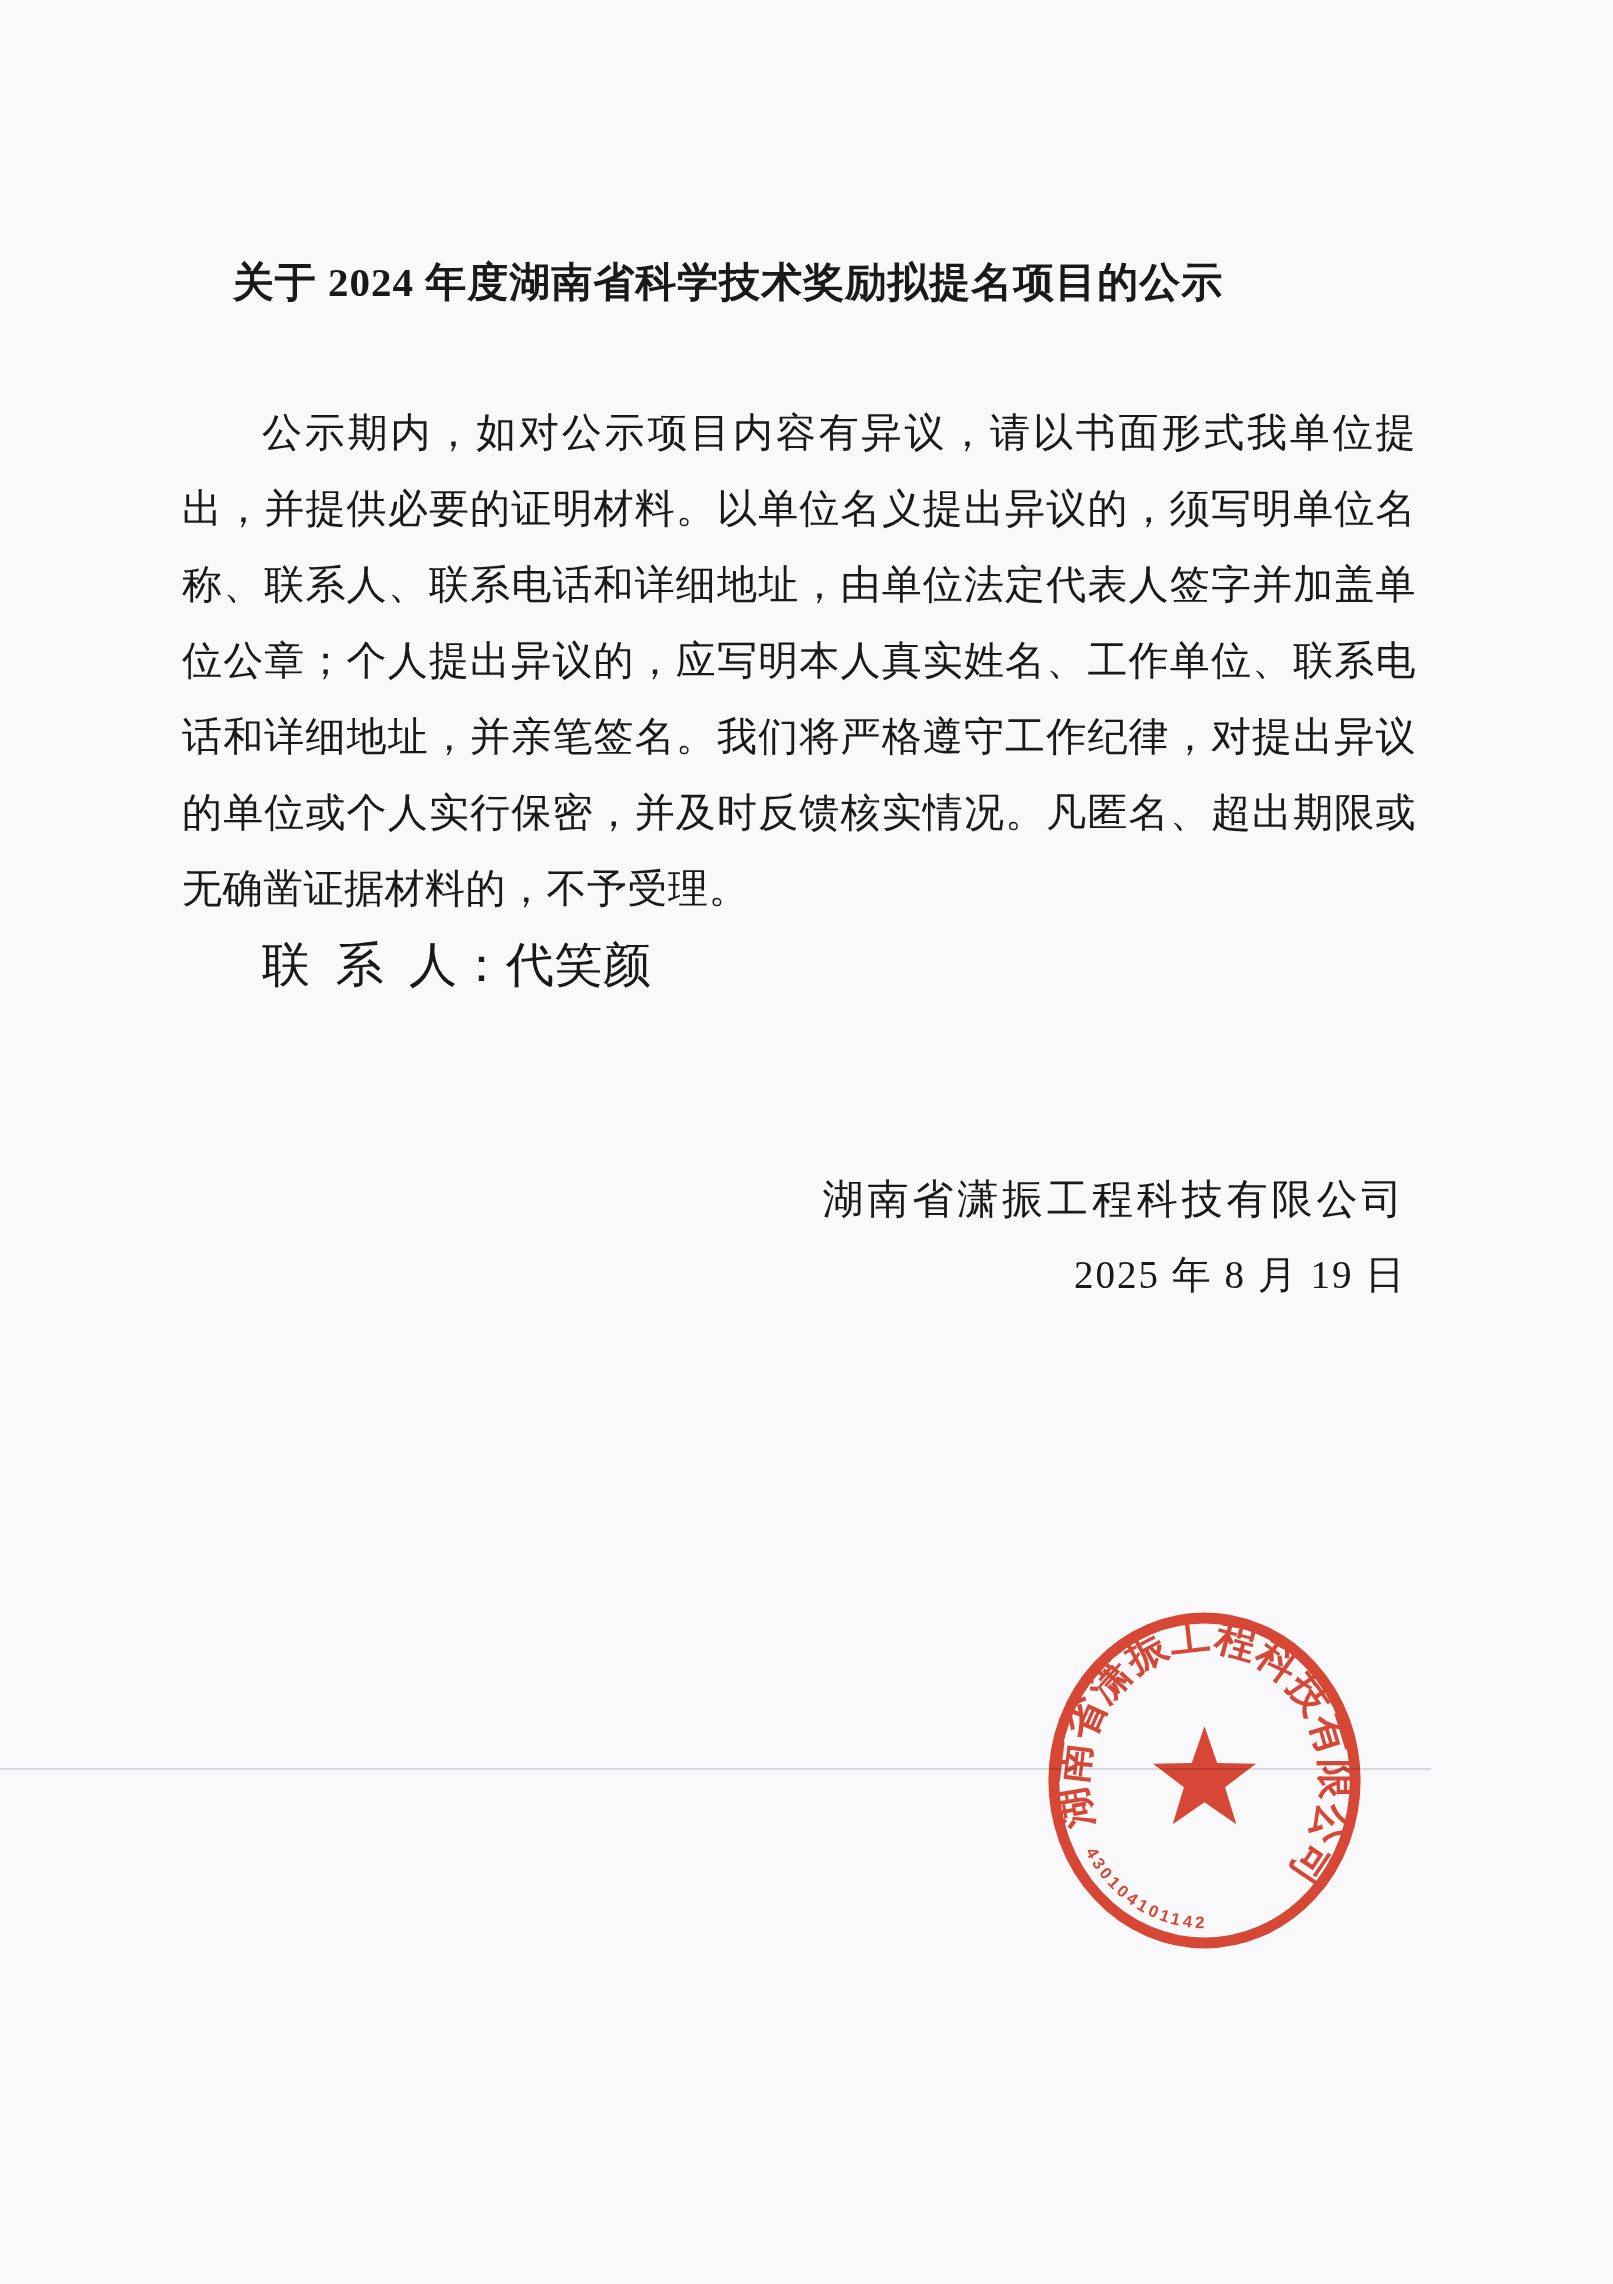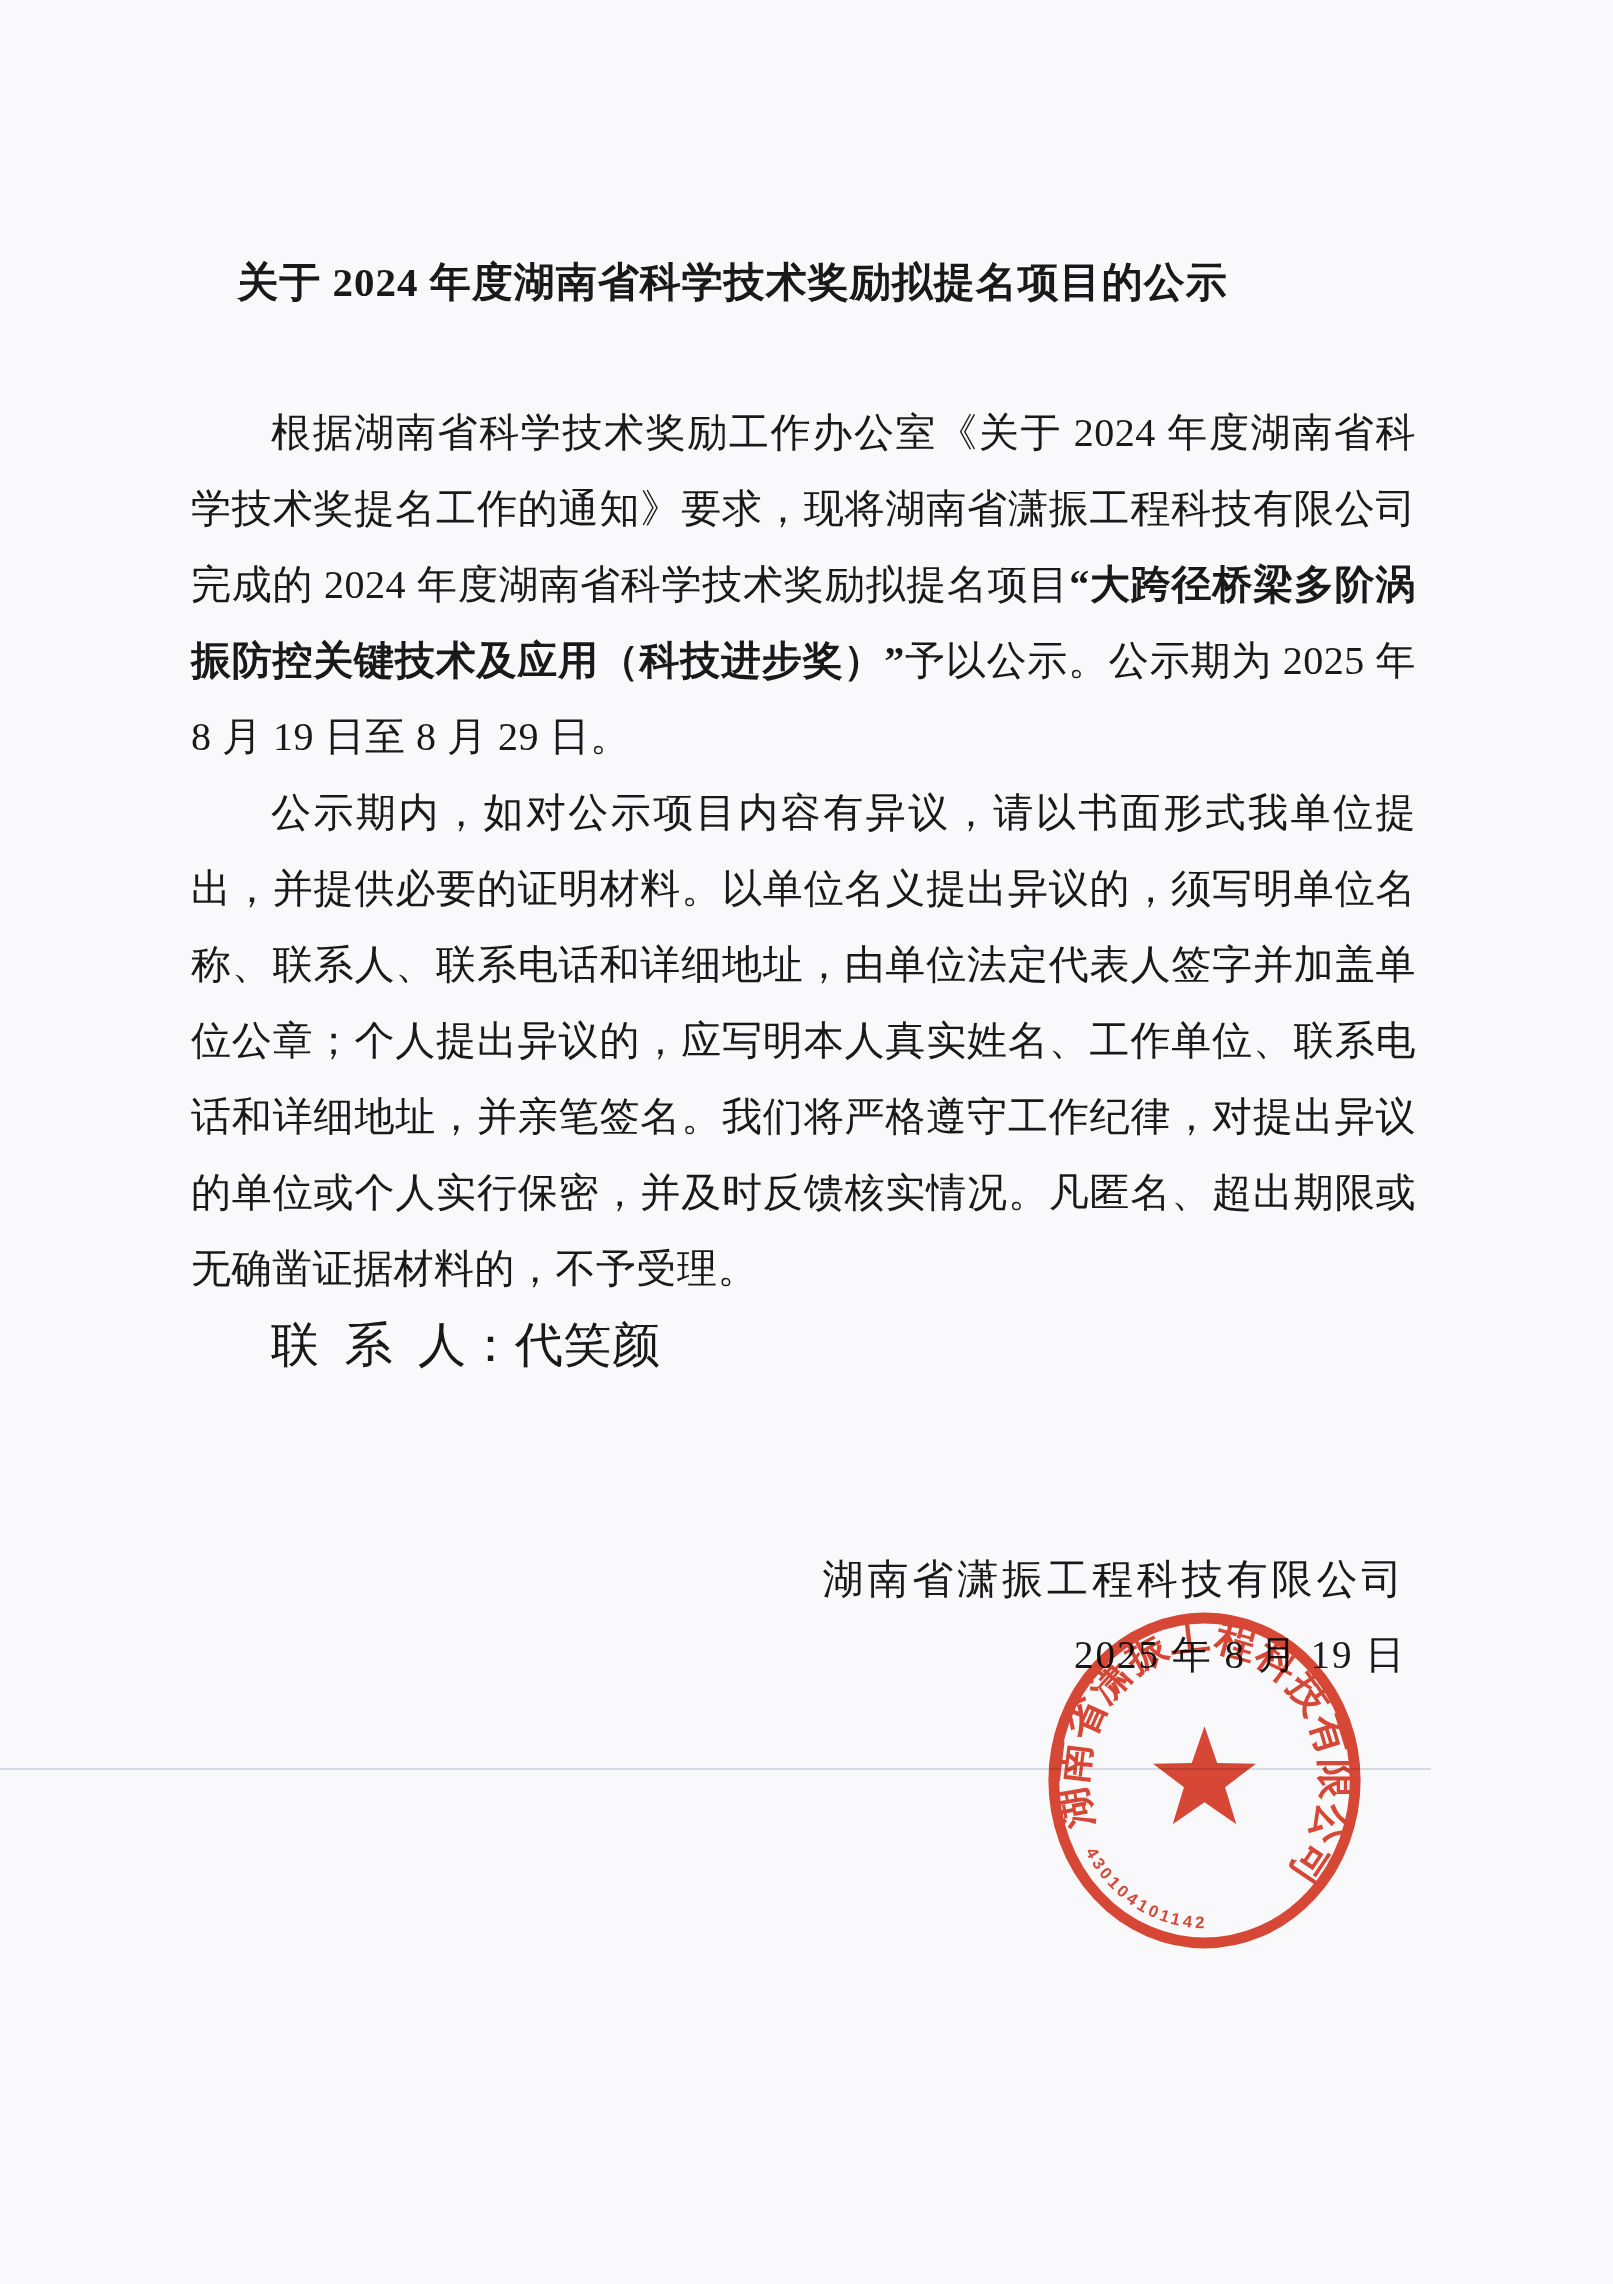--- a/index.html
+++ b/index.html
@@ -7,21 +7,21 @@
     position:relative;
     width:1613px;height:2285px;
     margin:0 auto;
     background:#f9f9fb;
     overflow:hidden;
     font-family:"Liberation Serif","DejaVu Serif",serif;
     color:#191919;
   }
   .content{
     position:absolute;
-    left:191px; right:197px; top:253px;
+    left:182px; right:197px; top:253px;
   }
   .doc-title{
     font-size:41px;
     font-weight:bold;
     text-align:center;
     margin:0 0 83px 0;
     line-height:59px;
     letter-spacing:1px;
     transform:translateX(-71px);
     white-space:nowrap;
@@ -76,21 +76,20 @@
 </style>
 </head>
 <body>
 
 <div class="page">
 
   <div class="content">
 
     <h1 class="doc-title">关于 2024 年度湖南省科学技术奖励拟提名项目的公示</h1>
 
-    <p class="para"><span>根据湖南省科学技术奖励工作办公室《关于 2024 年度湖南省科学技术奖提名工作的通知》要求，现将湖南省潇振工程科技有限公司完成的 2024 年度湖南省科学技术奖励拟提名项目</span><span class="bold">“大跨径桥梁多阶涡振防控关键技术及应用（科技进步奖）”</span><span>予以公示。公示期为 2025 年 8 月 19 日至 8 月 29 日。</span></p>
 
     <p class="para">公示期内，如对公示项目内容有异议，请以书面形式我单位提出，并提供必要的证明材料。以单位名义提出异议的，须写明单位名称、联系人、联系电话和详细地址，由单位法定代表人签字并加盖单位公章；个人提出异议的，应写明本人真实姓名、工作单位、联系电话和详细地址，并亲笔签名。我们将严格遵守工作纪律，对提出异议的单位或个人实行保密，并及时反馈核实情况。凡匿名、超出期限或无确凿证据材料的，不予受理。</p>
 
     <div class="contact-line"><span>联  系  人：</span><span>代笑颜</span></div>
 
 
 
     <div class="footer">
       <div class="footer-company">湖南省潇振工程科技有限公司</div>
       <div class="footer-date">2025 年 8 月 19 日</div>

